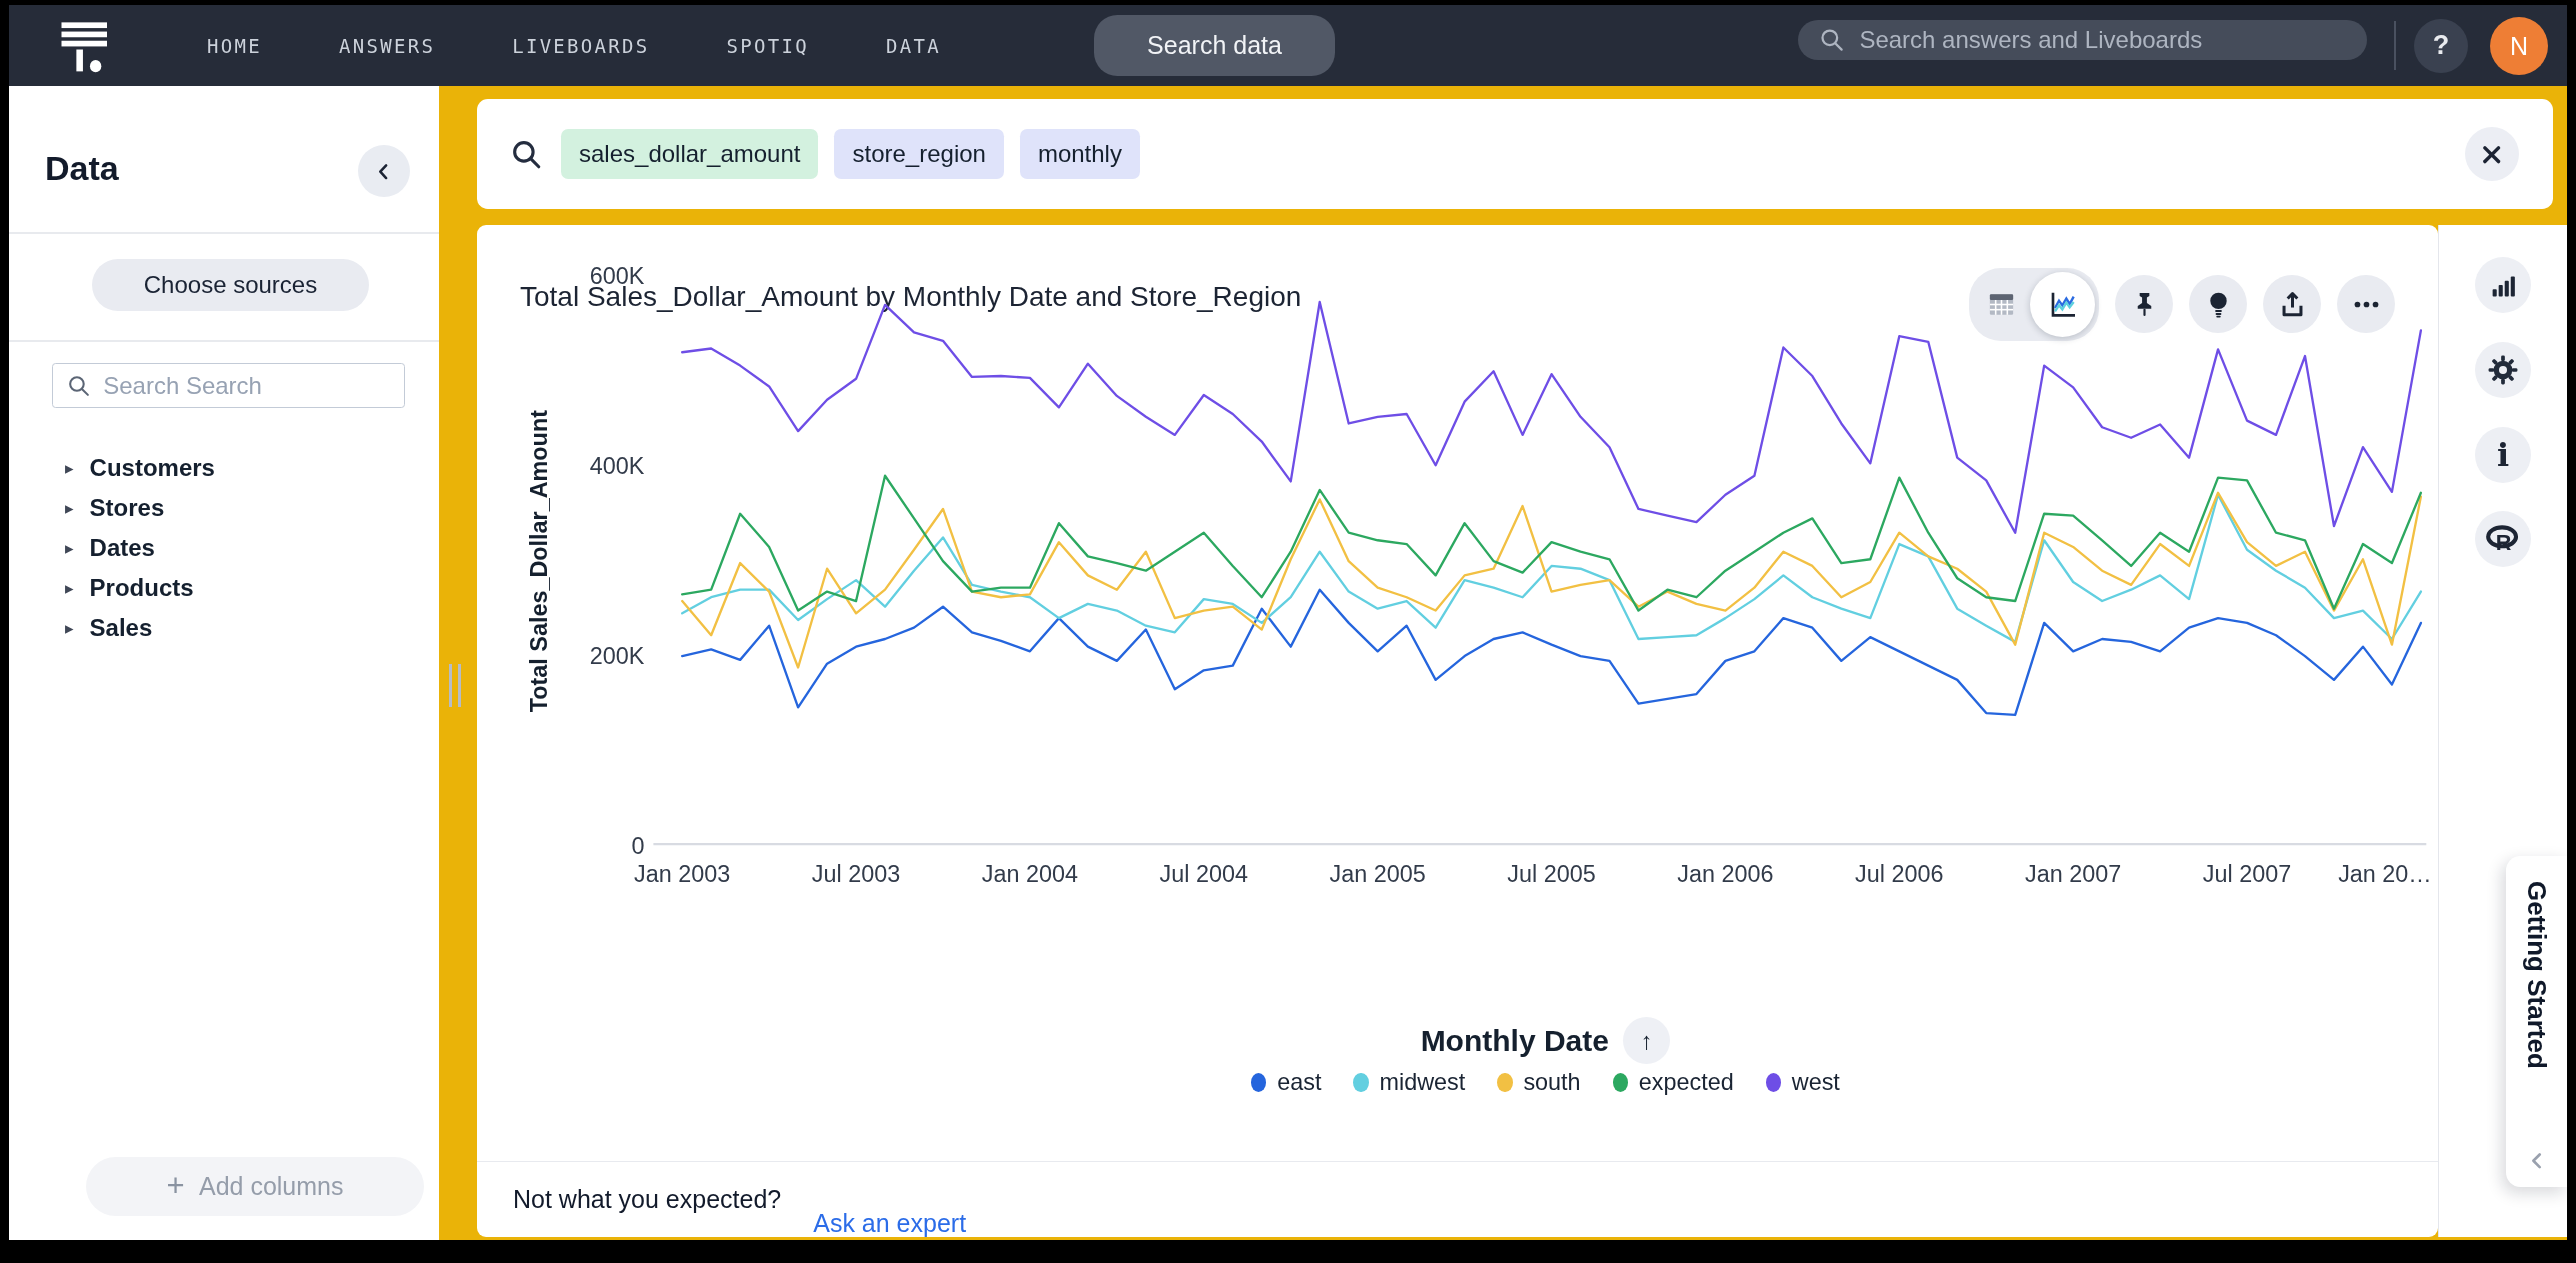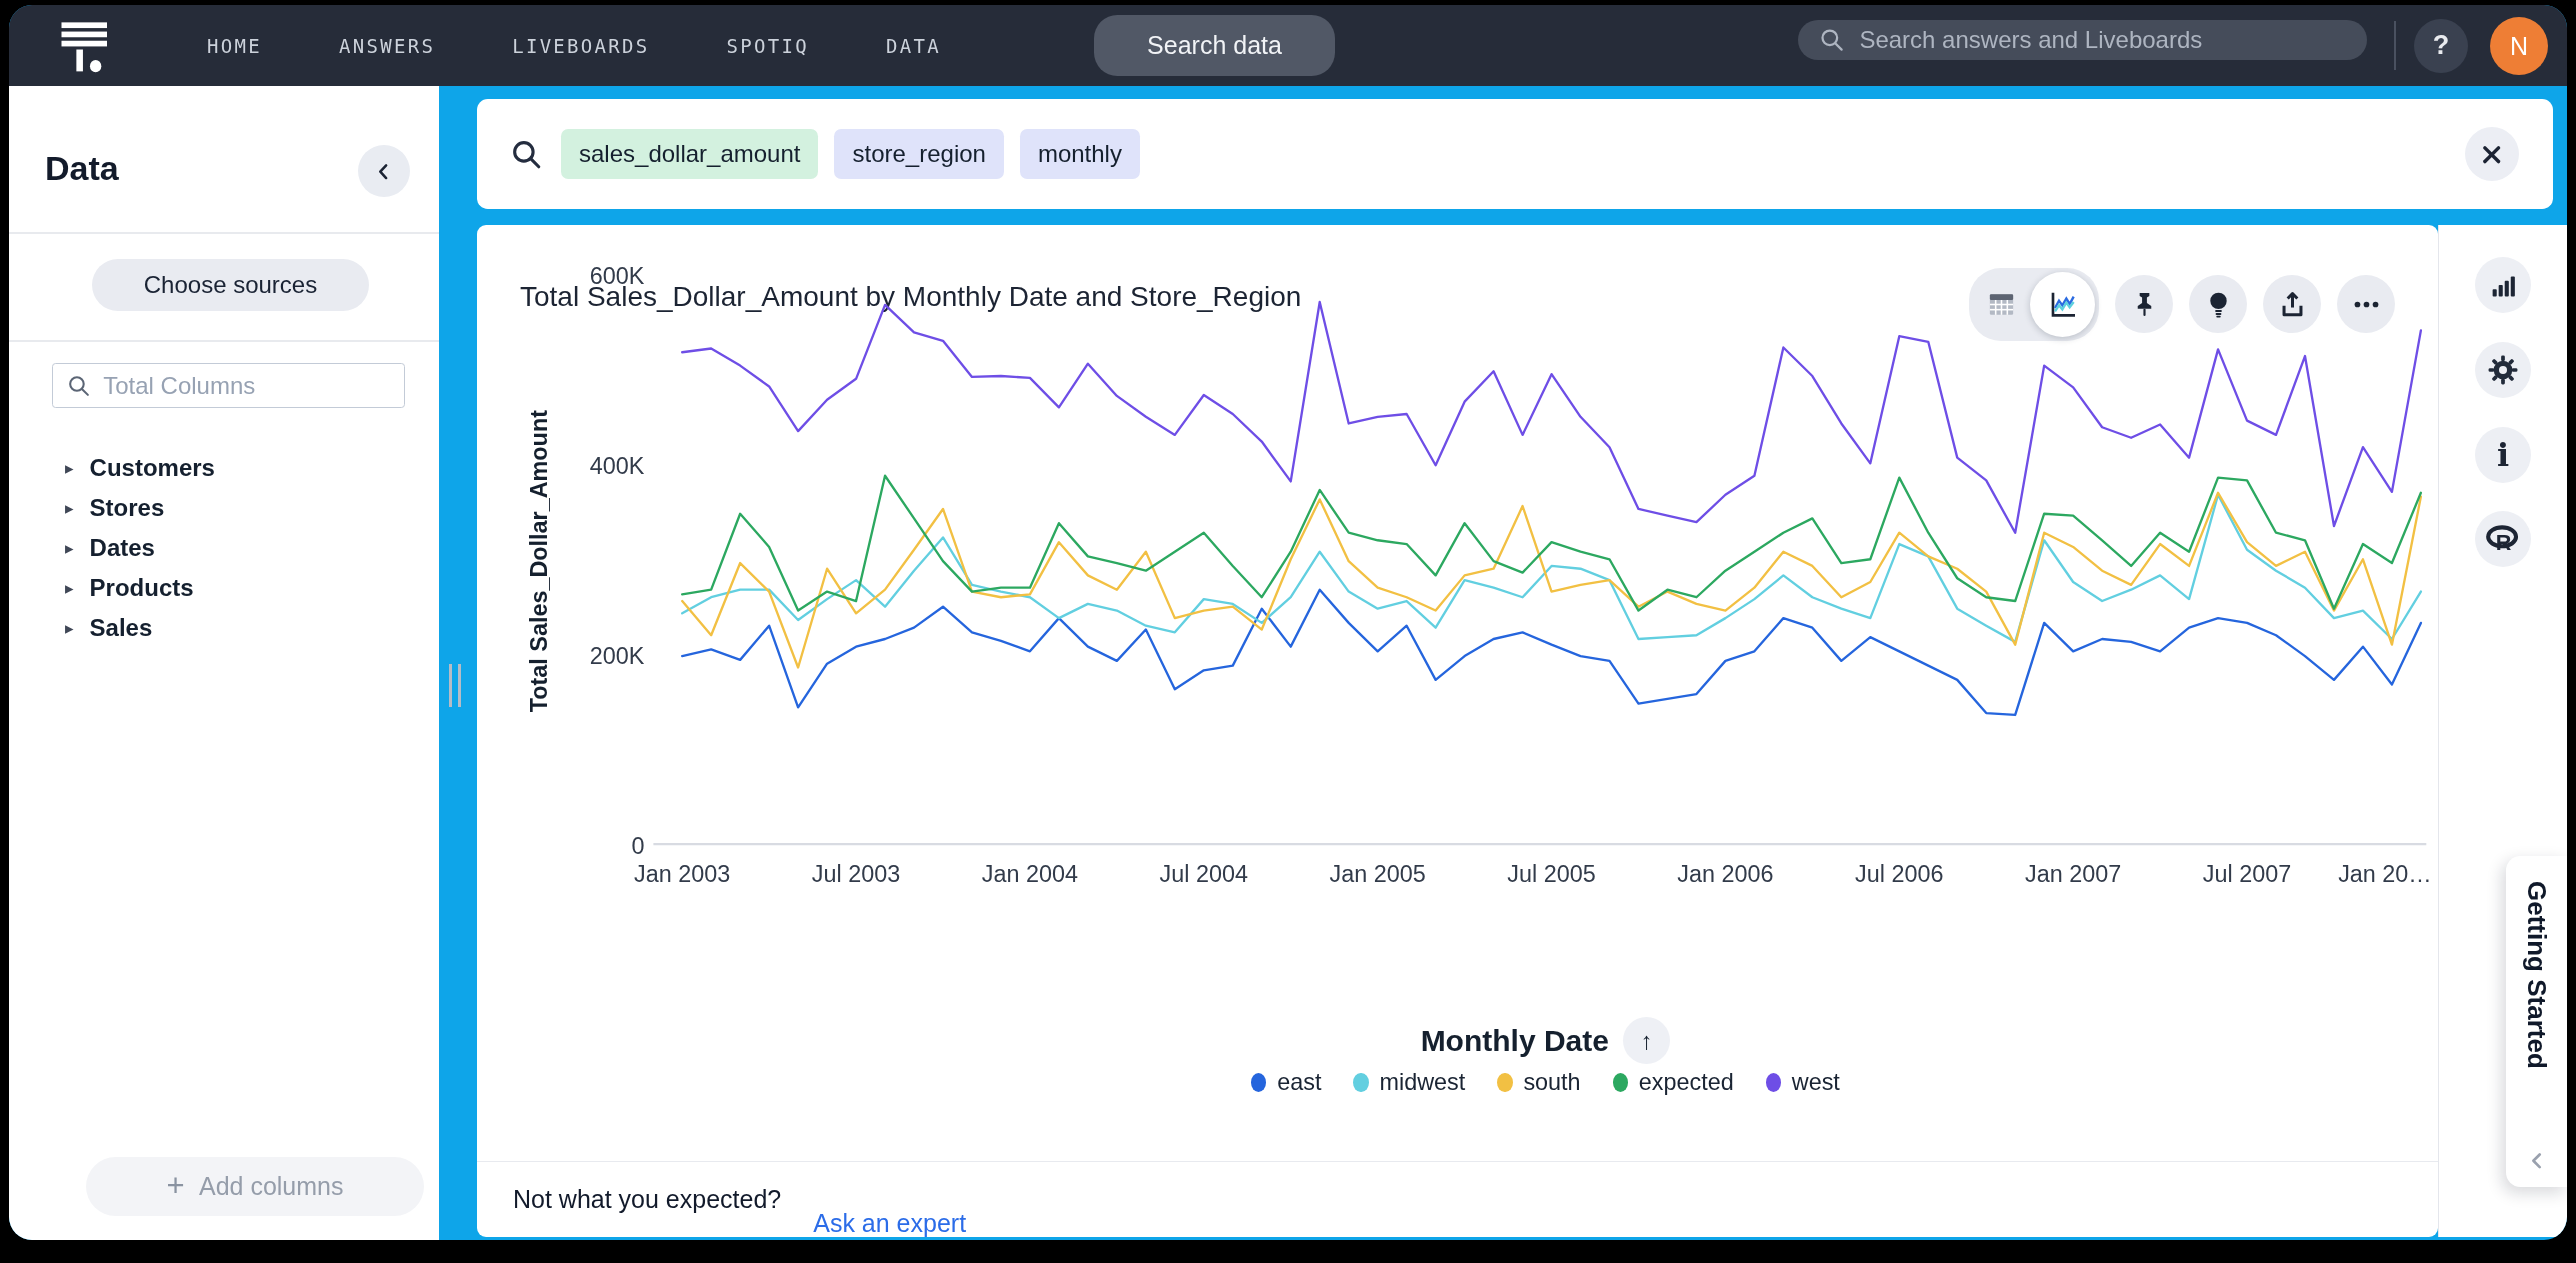--- a/index.html
+++ b/index.html
@@ -1,17 +1,17 @@
 <!DOCTYPE html>
 <html style="font-size:14.4px"><head>
 <meta charset="utf-8">
 <style>
   html,body{margin:0;padding:0;background:#000;width:2576px;height:1264px;overflow:hidden;
     font-family:"Liberation Sans", sans-serif;-webkit-font-smoothing:antialiased;}
-  .app{position:absolute;left:9px;top:5.4px;width:2558px;height:1235px;background:#0ea5e9;overflow:hidden;border-radius:23px;}
+  .app{position:absolute;left:9px;top:5.4px;width:2558px;height:1235px;background:#eab308;overflow:hidden;}
 
   
   .nav{position:absolute;left:0;top:0;width:100%;height:81px;background:#262c39;display:flex;align-items:center;}
   .nav-logo{position:absolute;left:47px;top:10.8px;width:59px;height:59px;display:flex;align-items:center;justify-content:center;}
   .nav-menu{position:absolute;left:198px;top:0;height:81px;display:flex;align-items:center;gap:77px;}
   .nav-item{font-family:"DejaVu Sans Mono", monospace;font-size:19px;letter-spacing:2.3px;color:#ccd2db;cursor:pointer;}
   .searchdata-btn{position:absolute;left:1085px;top:10px;width:241px;height:61px;border-radius:23.4px;background:#515866;
     color:#f1f3f6;font-size:25px;display:flex;align-items:center;justify-content:center;}
   .nav-search{position:absolute;left:1789px;top:14.4px;width:569px;height:40px;border-radius:26px;background:#454c5a;
     display:flex;align-items:center;color:#aeb5c1;font-size:24px;gap:14.4px;padding-left:20px;box-sizing:border-box;}
@@ -138,21 +138,21 @@
     <div class="sb-div1"></div>
     <div class="choose-btn">Choose sources</div>
     <div class="sb-div2"></div>
     <div class="sb-search">
       <span style="display:flex;">
         <svg width="25" height="25" viewBox="0 0 24 24">
             <circle cx="10.5" cy="10.5" r="6.5" fill="none" stroke="#5b6575" stroke-width="2"></circle>
             <line x1="15.5" y1="15.5" x2="21" y2="21" stroke="#5b6575" stroke-width="2" stroke-linecap="round"></line>
           </svg>
       </span>
-      <span>Total Columns</span>
+      <span>Search Search</span>
     </div>
     <div class="tree">
         <div class="tree-item">
           <span class="tree-caret">▸</span>
           <span class="tree-label">Customers</span>
         </div>
         <div class="tree-item">
           <span class="tree-caret">▸</span>
           <span class="tree-label">Stores</span>
         </div>

